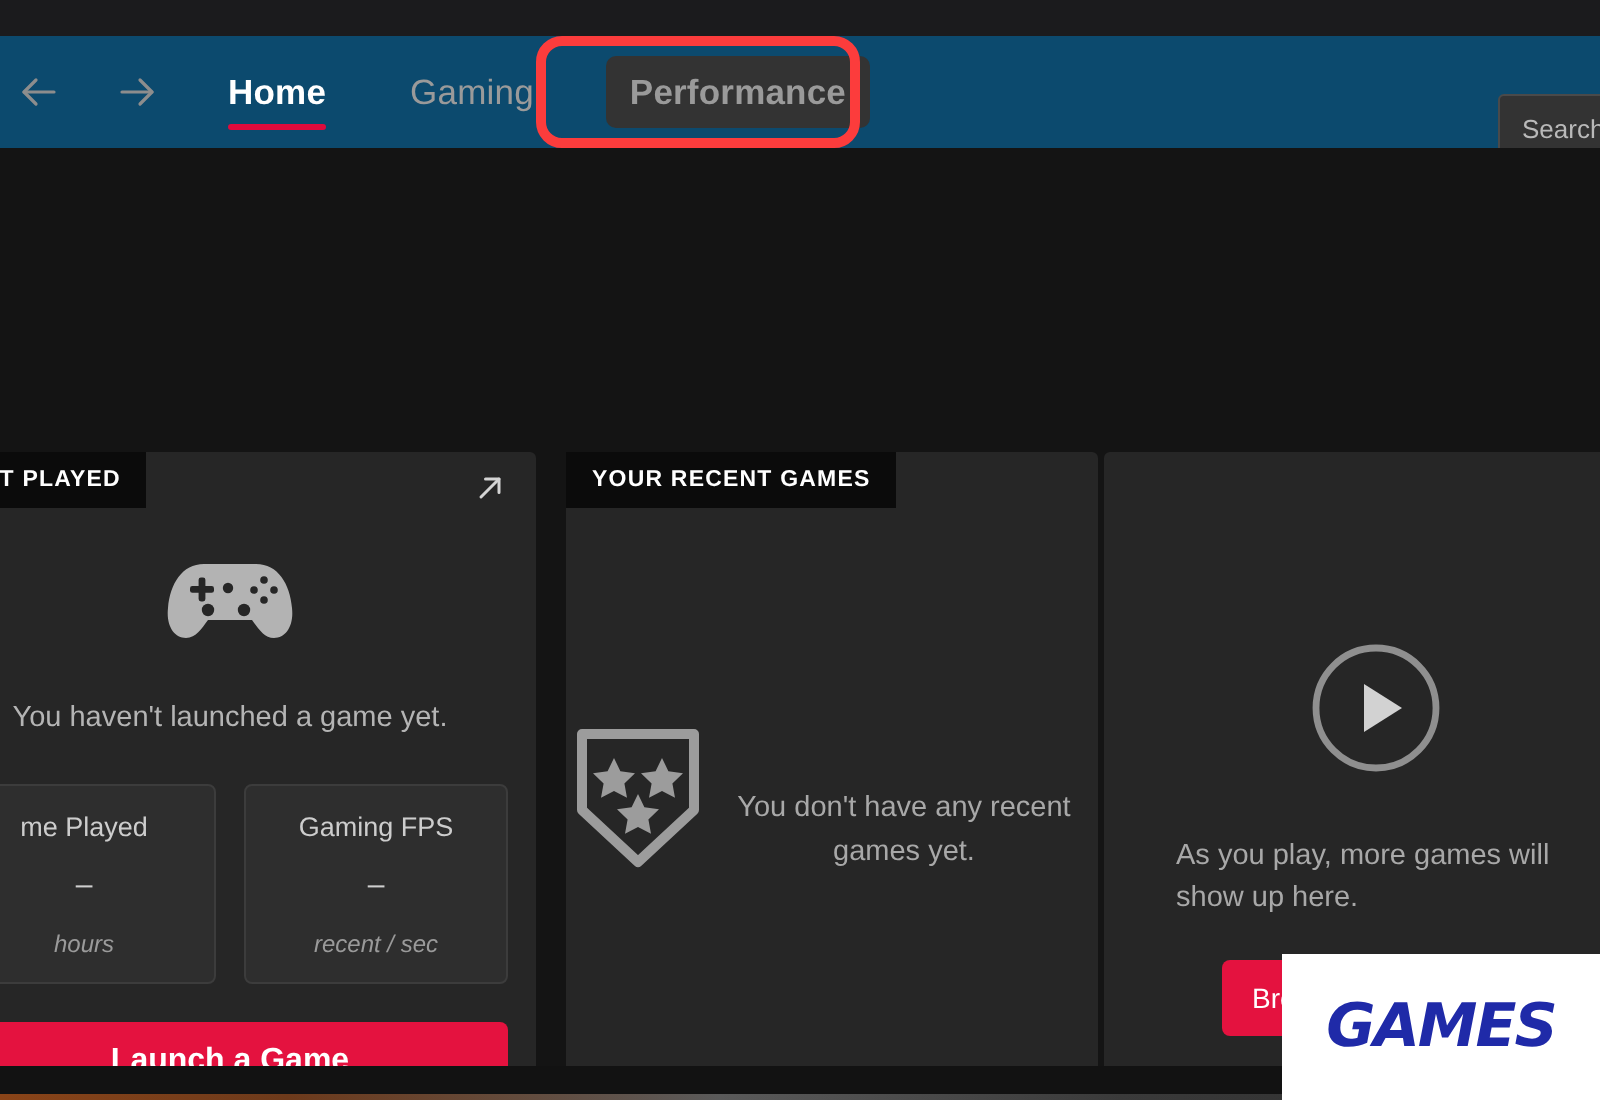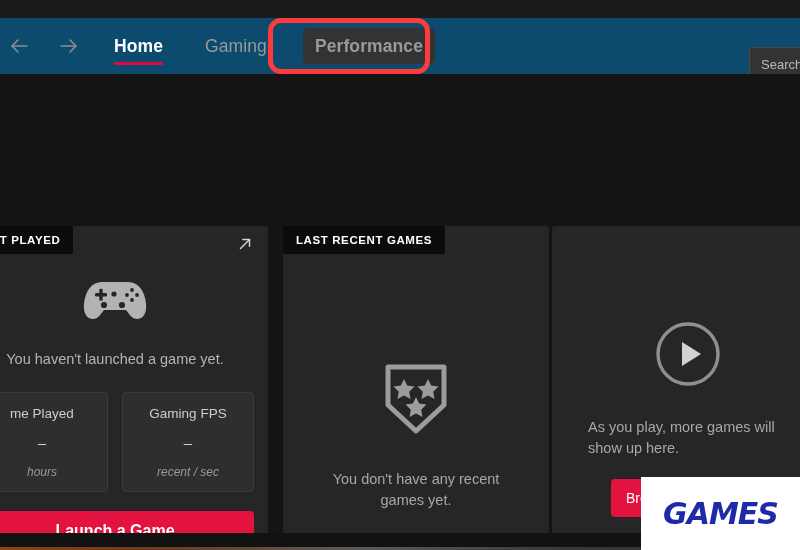--- a/index.html
+++ b/index.html
@@ -213,21 +213,21 @@
     color: #ffffff;
     font-size: 16px;
     font-weight: bold;
   }
 
   
   .mid-inner {
     position: absolute;
     left: 0; right: 0; top: 135px;
     display: flex;
-    flex-direction: column;
+    flex-direction: row;
     align-items: center;
   }
   .mid-text {
     margin-top: 28px;
     width: 200px;
     text-align: center;
     color: #a8a8a8;
     font-size: 14.5px;
     line-height: 1.45;
   }
@@ -419,21 +419,21 @@
               <path d="M36 36 l3.2 6.6 7.3 1 -5.3 5.1 1.3 7.2 -6.5 -3.4 -6.5 3.4 1.3 -7.2 -5.3 -5.1 7.3 -1 Z"></path>
             </g>
           </svg>
         </span>
         <div class="mid-text">You don't have any recent games yet.</div>
       </div>
 
     </div>
 
     <div class="card-badge" style="left:283px; top:152px;">
-      <span>LAST RECENT GAMES</span>
+      <span>YOUR RECENT GAMES</span>
     </div>
 
     <div class="card card-right">
 
       <div class="right-inner">
         <span>
           <svg width="66" height="66" viewBox="0 0 66 66" fill="none">
             <circle cx="33" cy="33" r="30" stroke="#8f8f8f" stroke-width="3.4"></circle>
             <path d="M27 21 L46 33 L27 45 Z" fill="#d2d2d2"></path>
           </svg>

